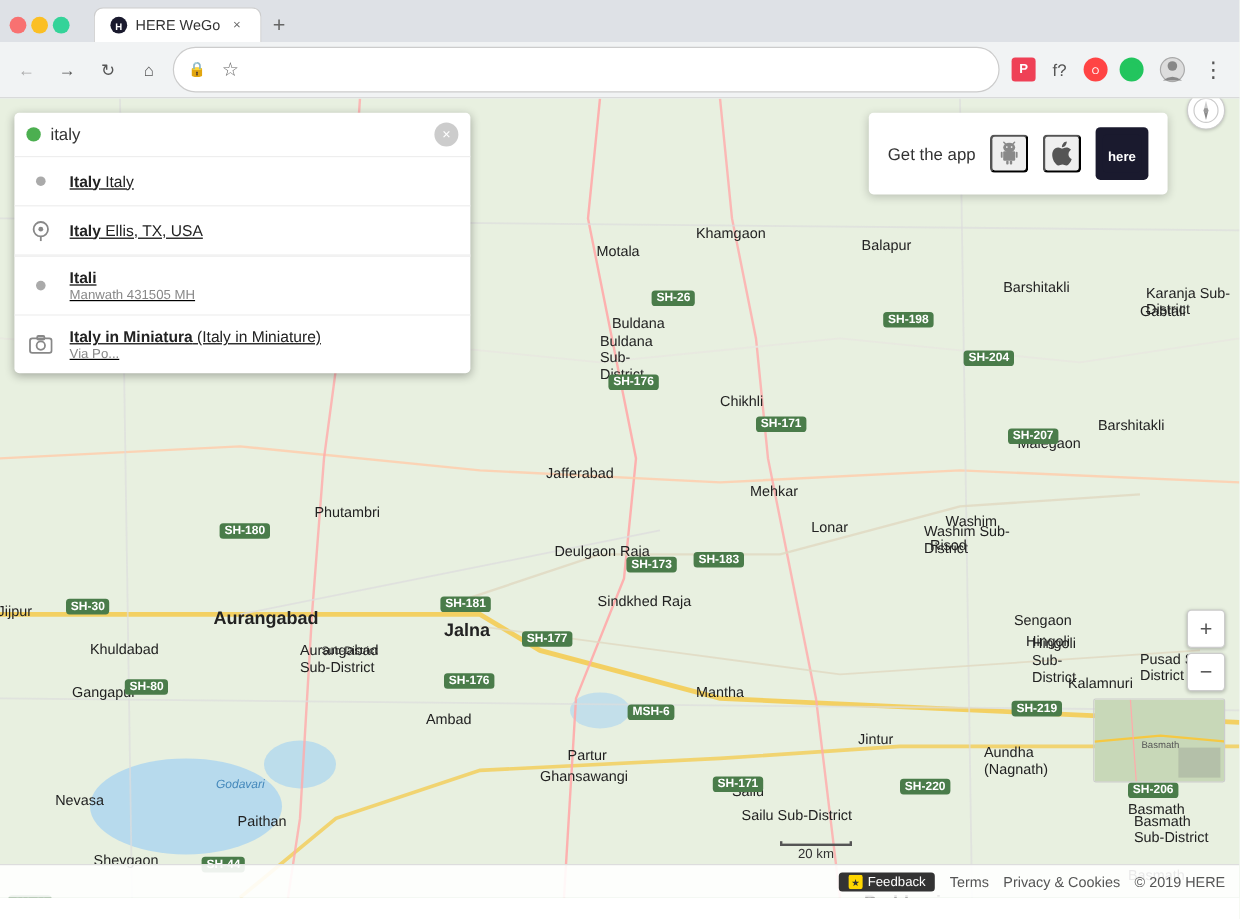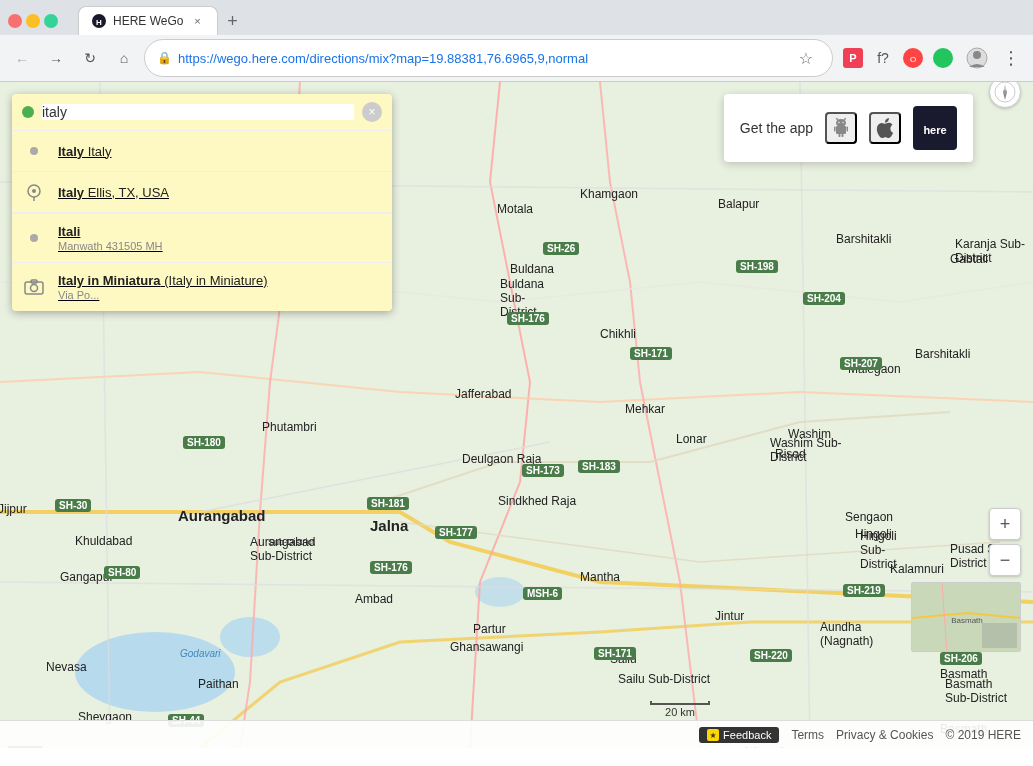--- a/index.html
+++ b/index.html
@@ -156,21 +156,21 @@
       overflow: hidden;
       background: #e8f0e8;
     }
 
     
     .search-overlay {
       position: absolute;
       top: 12px;
       left: 12px;
       width: 380px;
-      background: #fef9c3;
+      background: #ffffff;
       border-radius: 4px;
       box-shadow: 0 2px 8px rgba(0,0,0,0.3);
       z-index: 100;
     }
     .search-input-row {
       display: flex;
       align-items: center;
       padding: 8px 10px;
       gap: 8px;
     }
@@ -449,21 +449,20 @@
       <span>→</span>
     </button>
     <button class="nav-btn">
       <span>↻</span>
     </button>
     <button class="nav-btn">
       <span>⌂</span>
     </button>
     <div class="url-bar">
       <span class="lock-icon">🔒</span>
-      <span class="url-text">https://wego.here.com/directions/mix?map=19.88381,76.6965,9,normal</span>
       <button class="star-btn">
         <span>☆</span>
       </button>
     </div>
     <div class="extension-area">
 
       <button class="ext-btn">
         <div class="ext-pocket">P</div>
       </button>
 

